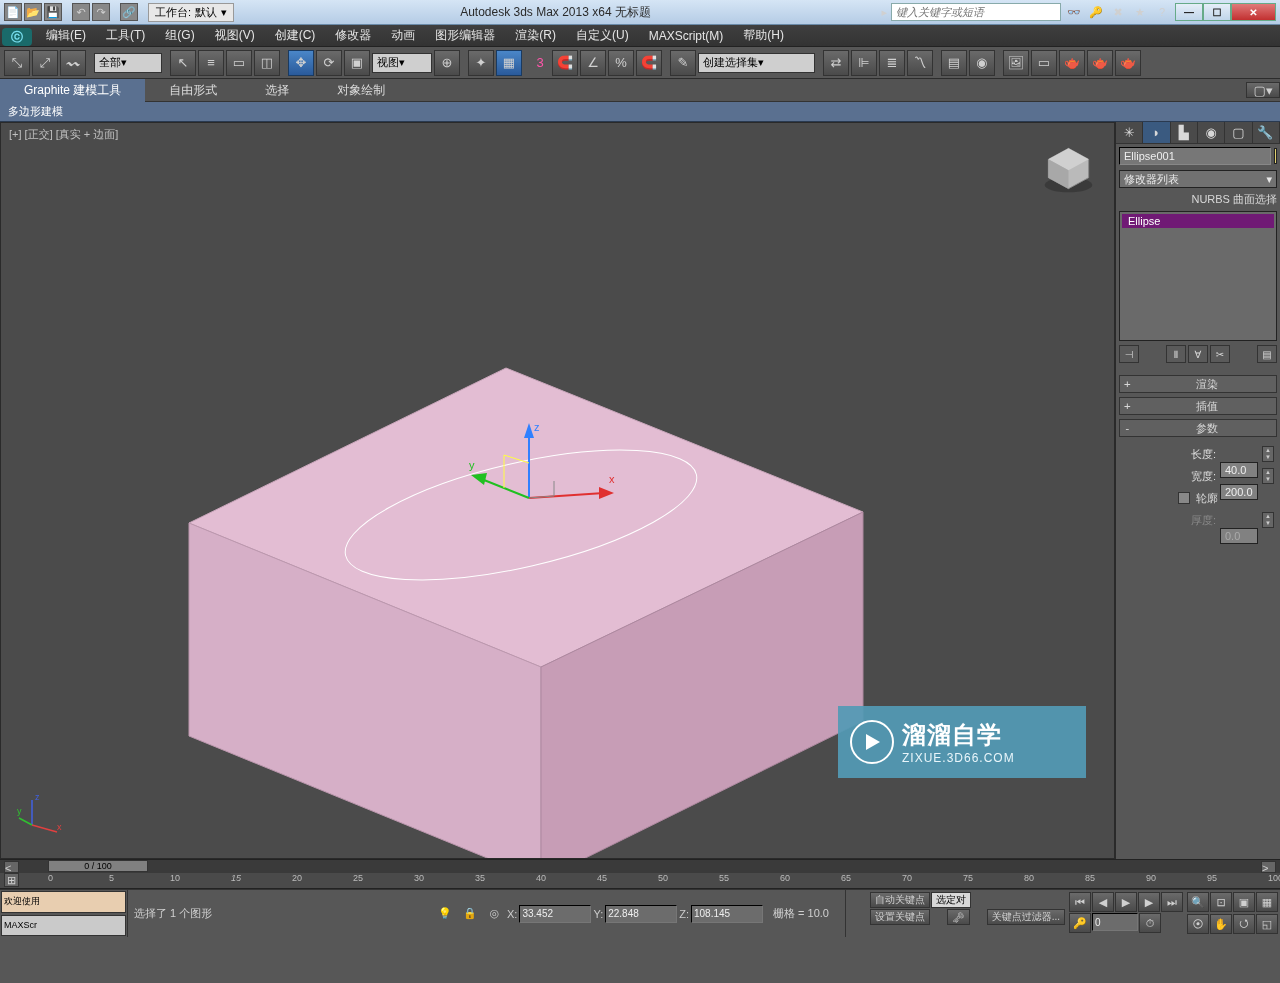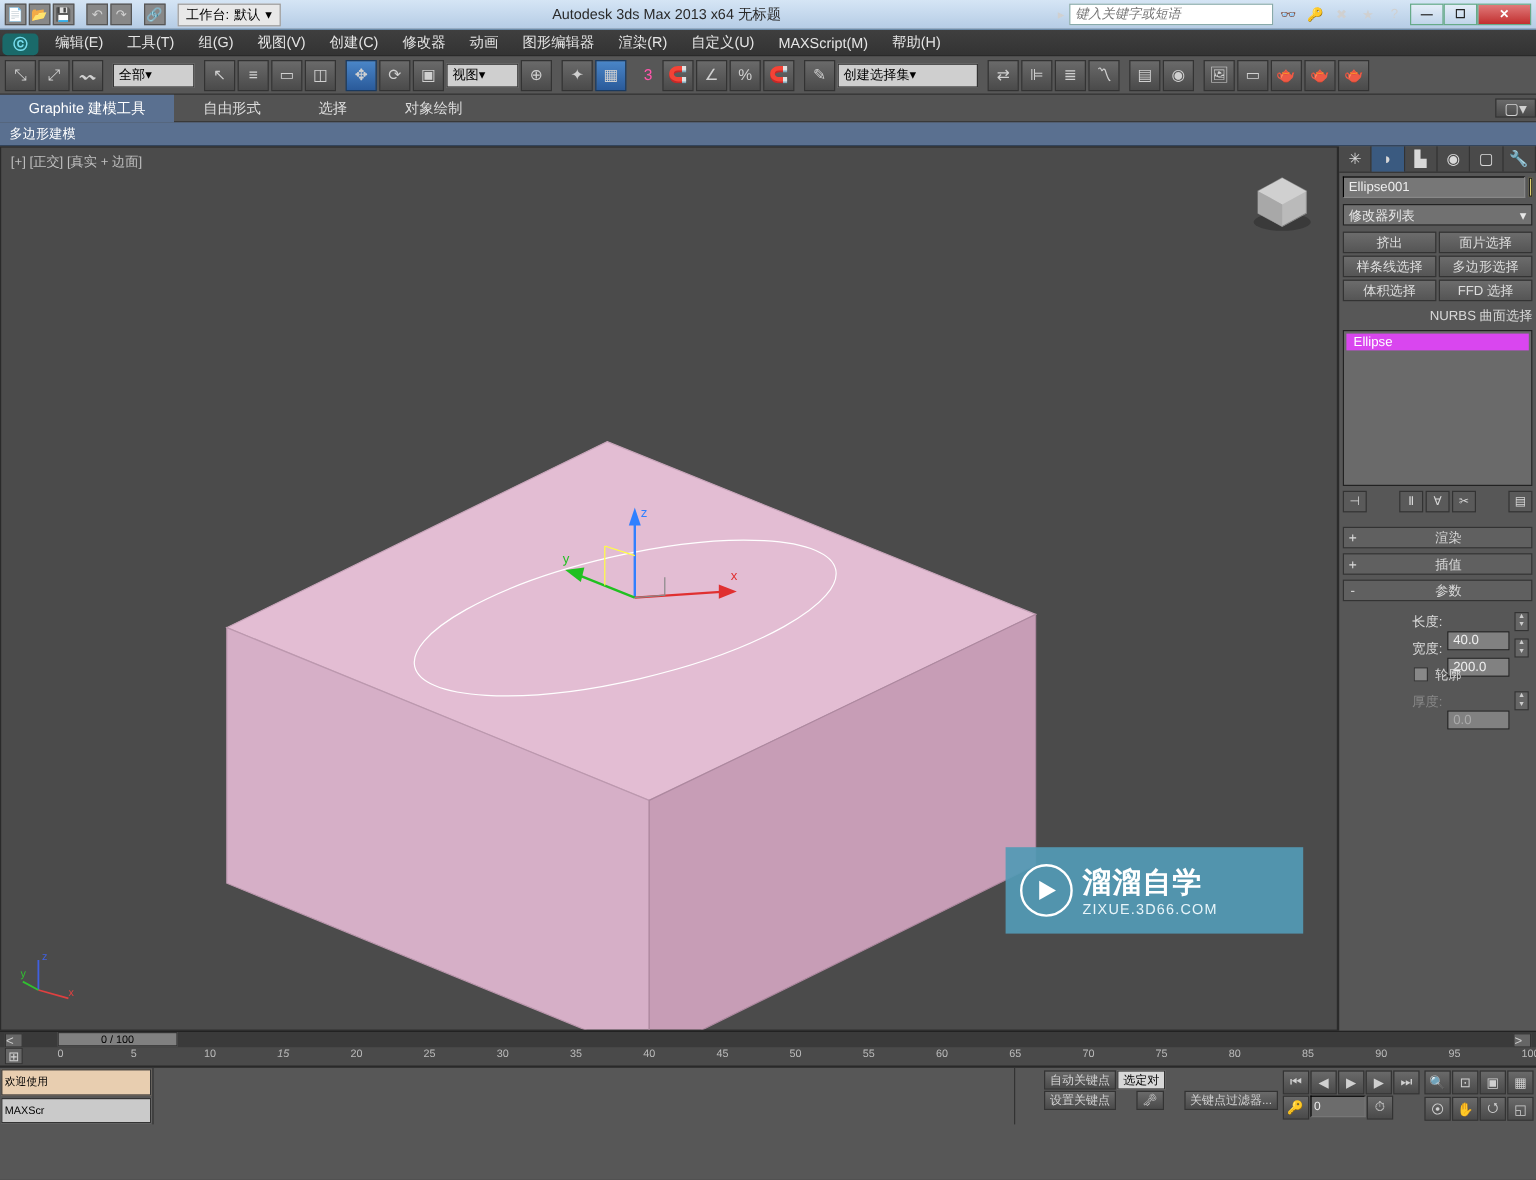--- a/index.html
+++ b/index.html
@@ -54,29 +54,29 @@
 .cmd-tab { flex: 1; display: flex; align-items: center; justify-content: center; border-right: 1px solid #333; font-size: 13px;}
 .cmd-tab.active { background: #3a5a80;}
 .name-row { display: flex; padding: 3px; gap: 3px; align-items:center;}
 .name-input { flex: 1; height: 18px; background: #777; color: #eee; border: 1px inset #333; padding: 0 4px; font-size: 11px;}
 .color-swatch { width: 16px; height: 16px; background: #e0d070; border: 1px solid #222;}
 .mod-dd { margin: 2px 3px; height: 18px; background: #717171; color: #e8e8e8; border: 1px solid #222; display:flex; align-items:center; padding:0 4px; justify-content:space-between;}
 .btn-grid { display: grid; grid-template-columns: 1fr 1fr; gap: 2px; padding: 3px;}
 .panel-btn { height: 18px; background: linear-gradient(#6c6c6c,#555); border: 1px solid #333; color: #ddd; font-size: 11px; display:flex; align-items:center; justify-content:center;}
 .nurbs-row { padding: 2px 3px; text-align: right; font-size: 11px;}
 .mod-stack { height: 130px; background: #6a6a6a; border: 1px solid #222; margin: 2px 3px; padding: 2px;}
-.stack-item { background: #d946ef; color: #fff; padding: 1px 6px; font-size: 11px;}
+.stack-item { background: #701a75; color: #fff; padding: 1px 6px; font-size: 11px;}
 .stack-tools { display: flex; gap: 0; padding: 2px 3px; justify-content: space-between;}
 .stack-tool { width: 20px; height: 18px; background: #5a5a5a; border: 1px solid #333; display:flex; align-items:center; justify-content:center; font-size:10px;}
 .rollout-hdr { height: 18px; background: #606060; border: 1px solid #333; margin: 2px 3px; display: flex; align-items: center; padding: 0 4px; gap: 6px;}
 .rollout-hdr .pm { width: 12px; font-family: monospace;}
 .rollout-body { padding: 4px 6px;}
 .param-row { display: flex; align-items: center; justify-content: flex-end; gap: 4px; height: 22px;}
 .param-label { color: #ddd;}
-.spinner { width: 52px; height: 16px; background: #818181; color: #eee; border: 1px solid #222; padding: 0 0 0 4px; font-size: 11px; display:flex; align-items:center;margin-top:31px;}
+.spinner { width: 38px; height: 16px; background: #818181; color: #eee; border: 1px solid #222; padding: 0 0 0 4px; font-size: 11px; display:flex; align-items:center;margin-top:31px;}
 .spin-btns { width: 12px; height: 16px; background: #666; border: 1px solid #333; display:flex; flex-direction:column;}
 .spin-btns div { flex:1; font-size:6px; text-align:center; line-height:7px; color:#ccc;}
 .checkbox { width: 12px; height: 12px; border: 1px solid #333; background: #888;}
 
 
 .timeline-area { height: 14px; background: #3a3a3a; display: flex; align-items: center; position: relative; border-top: 1px solid #222;}
 .time-slider { position: absolute; left: 48px; top: 0; height: 12px; width: 100px; background: #808080; border: 1px solid #333; color: #000; font-size: 9px; text-align: center; line-height: 10px;}
 .ruler { height: 16px; background: #4a4a4a; border-bottom: 1px solid #222; position: relative; padding-left: 48px;}
 .tick { position: absolute; top: 0; font-size: 9px; color: #bbb;}
 
@@ -281,28 +281,20 @@
       <div class="cmd-tab">▢</div>
       <div class="cmd-tab">🔧</div>
     </div>
     <div class="name-row">
       <input class="name-input" value="Ellipse001" style="">
       <div class="color-swatch"></div>
     </div>
     <div class="mod-dd">
       <span>修改器列表</span>
         <span>▾</span>
-    </div>
-    <div class="btn-grid">
-      <div class="panel-btn">挤出</div>
-      <div class="panel-btn">面片选择</div>
-      <div class="panel-btn">样条线选择</div>
-      <div class="panel-btn">多边形选择</div>
-      <div class="panel-btn">体积选择</div>
-      <div class="panel-btn">FFD 选择</div>
     </div>
     <div class="nurbs-row">NURBS 曲面选择</div>
     <div class="mod-stack">
       <div class="stack-item">Ellipse</div>
     </div>
     <div class="stack-tools">
       <div class="stack-tool">⊣</div>
       <div style="display:flex;gap:2px">
         <div class="stack-tool">Ⅱ</div>
         <div class="stack-tool">∀</div>
@@ -390,20 +382,34 @@
 <div class="status-bar">
   <div class="track-bar">
     <div class="track-btn" style="background:#e8ceb0">
         <span>欢迎使用</span>
       </div>
     <div class="track-btn">
         <span>MAXScr</span>
       </div>
   </div>
   <div class="prompt-area">
+    <div class="prompt-line">
+      <span>选择了 1 个图形</span>
+      <span style="flex:1"></span>
+      <span style="padding:0 6px">💡</span>
+      <span style="padding:0 6px">🔒</span>
+      <span style="padding:0 6px">◎</span>
+      <span class="coord-lbl">X:</span>
+        <div class="coord-box">33.452</div>
+      <span class="coord-lbl">Y:</span>
+        <div class="coord-box">22.848</div>
+      <span class="coord-lbl">Z:</span>
+        <div class="coord-box">108.145</div>
+      <span style="padding:0 10px">栅格 = 10.0</span>
+    </div>
   </div>
 
   <div class="autokey-area">
     <div style="display:flex;gap:1px">
       <div class="ak-btn">自动关键点</div>
       <div class="ak-btn" style="background:#d8d8d8;color:#000">选定对</div>
     </div>
     <div style="display:flex;gap:17px">
       <div class="ak-btn">设置关键点</div>
       <div class="ak-btn">🗝</div>

